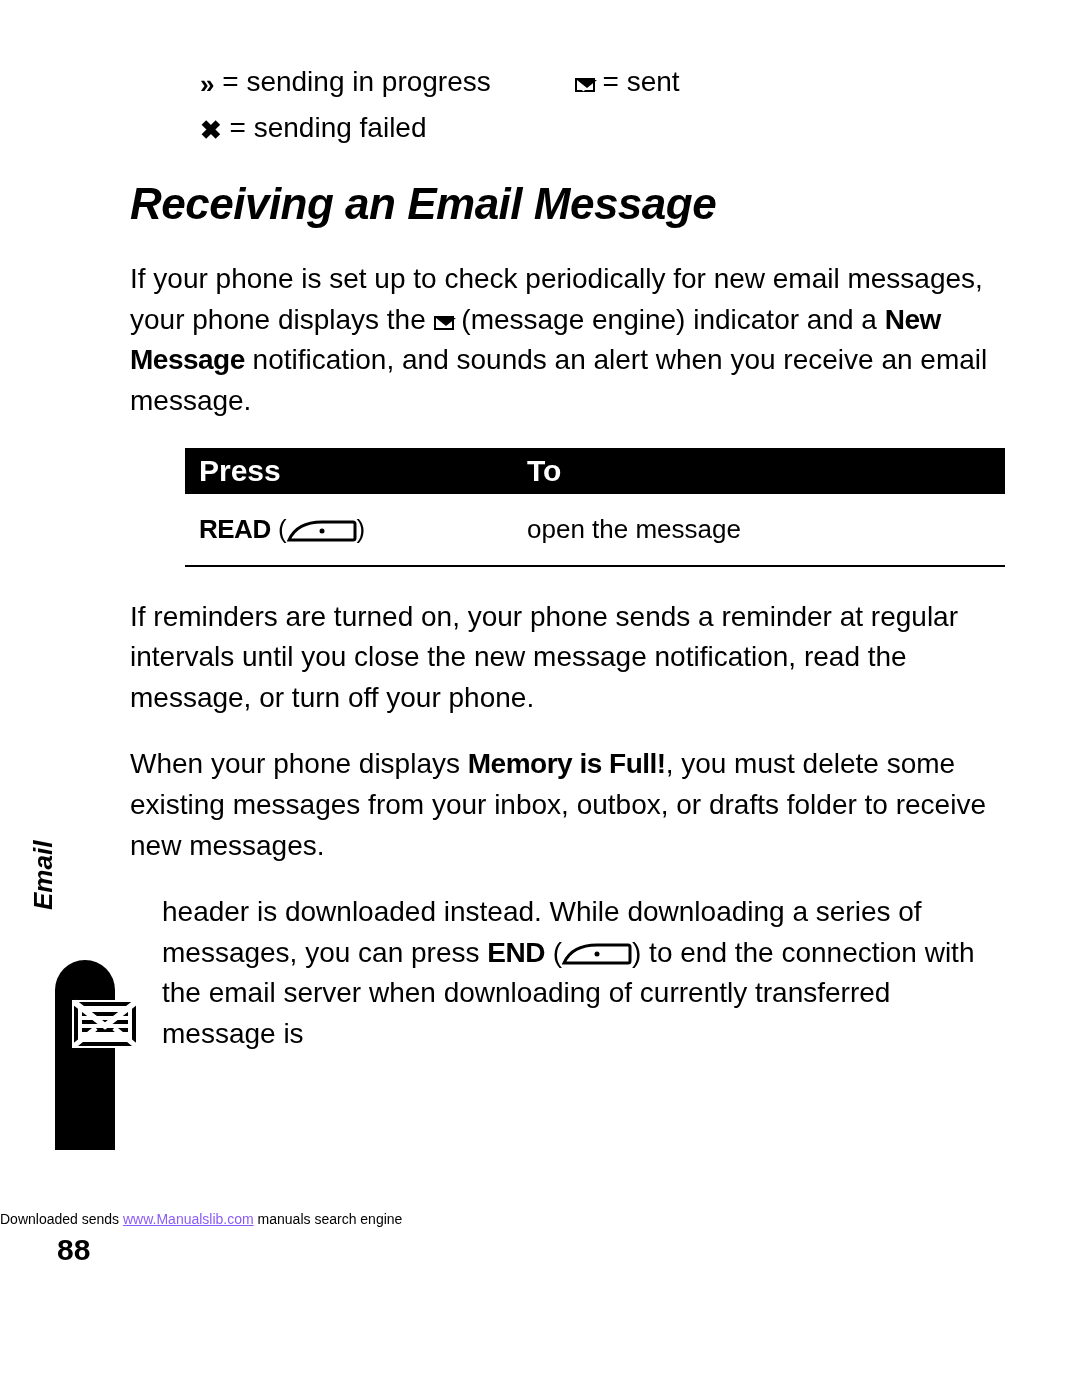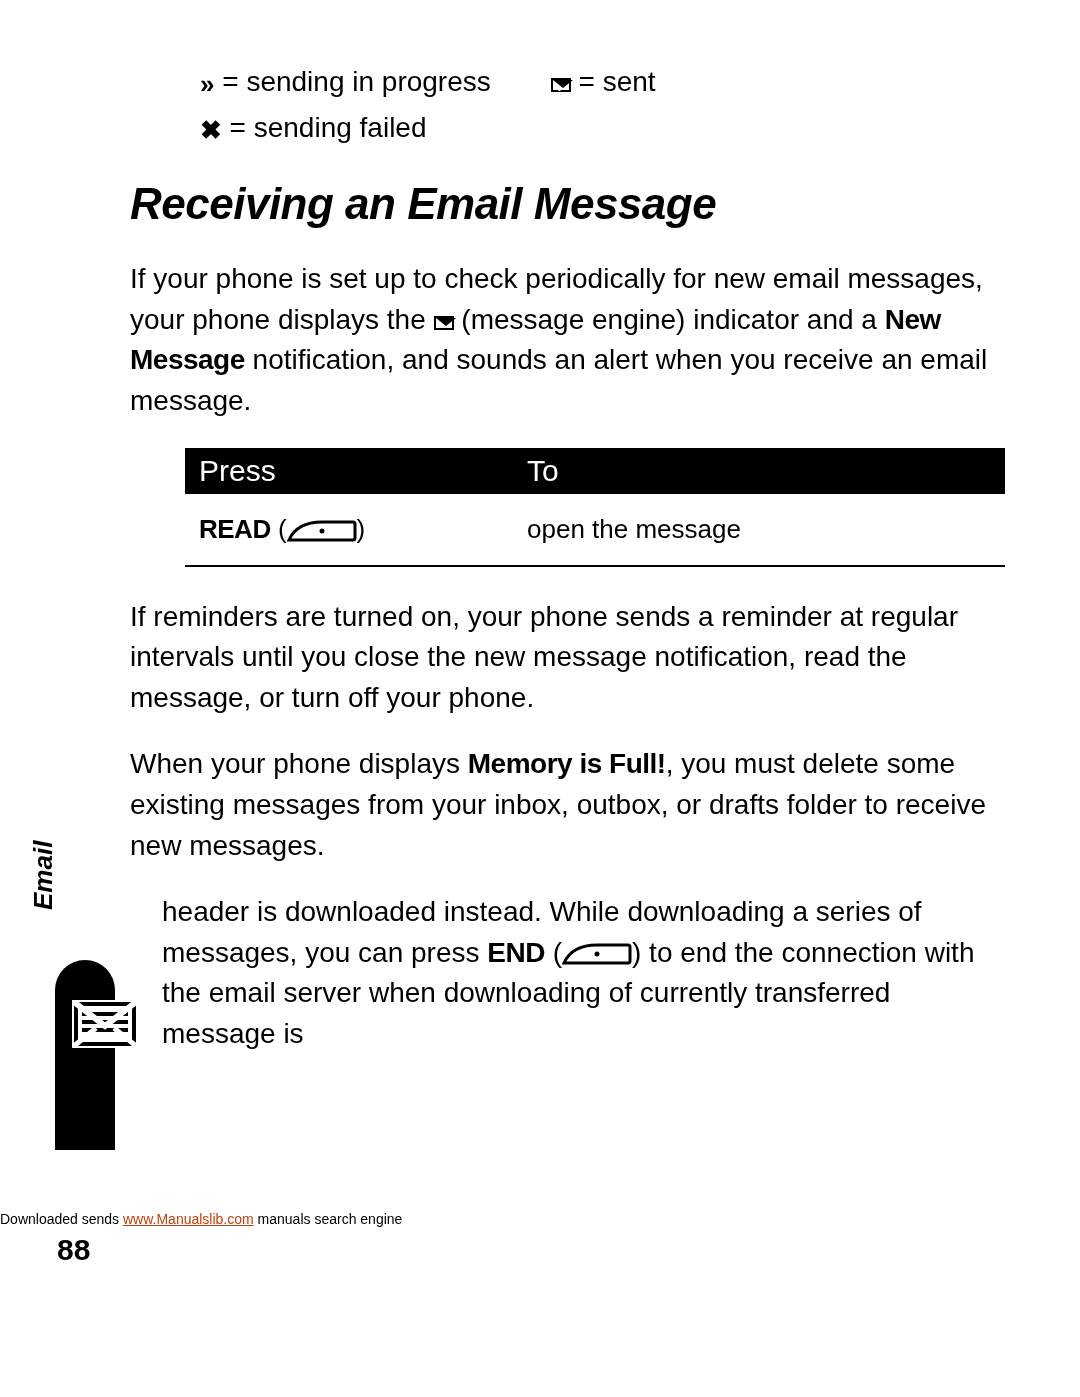--- a/index.html
+++ b/index.html
@@ -14,21 +14,21 @@
   }
   .page {
     padding: 60px 80px 0 130px;
   }
   .legend {
     font-size: 28px;
     line-height: 1.6;
     margin-left: 70px;
     margin-bottom: 28px;
   }
-  .legend .row { display: flex; gap: 60px; }
+  .legend .row { display: flex; gap: 84px; }
   .legend .item { white-space: nowrap; }
   .ico {
     display: inline-block;
     vertical-align: -2px;
     font-weight: bold;
     font-size: 26px;
   }
   h1 {
     font-size: 44px;
     font-weight: 900;
@@ -50,21 +50,21 @@
   table.pt {
     width: 820px;
     margin: 10px 0 30px 55px;
     border-collapse: collapse;
   }
   table.pt th {
     background: #000;
     color: #fff;
     text-align: left;
     font-size: 30px;
-    font-weight: normal;
+    font-weight: bold;
     padding: 6px 14px;
   }
   table.pt td {
     font-size: 26px;
     padding: 20px 14px;
     border-bottom: 2px solid #000;
   }
   .softkey-icon {
     display: inline-block;
     vertical-align: middle;
@@ -106,21 +106,21 @@
     font-size: 30px;
     font-weight: 900;
   }
   .footer {
     position: absolute;
     left: 0;
     bottom: 170px;
     font-size: 14px;
     color: #000;
   }
-  .footer a { color: #c2410c; text-decoration: underline; }
+  .footer a { color: #8b5cf6; text-decoration: underline; }
   .mini-env {
     display:inline-block; width:20px; height:14px; border:2px solid #000; position:relative; vertical-align:-1px;
   }
   .mini-env::after{
     content:""; position:absolute; left:0; top:0; width:0; height:0;
     border-left:10px solid transparent; border-right:10px solid transparent;
     border-top:8px solid #000;
   }
   .mini-env.sent::before{
     content:""; position:absolute; left:3px; top:3px; width:7px; height:4px;

